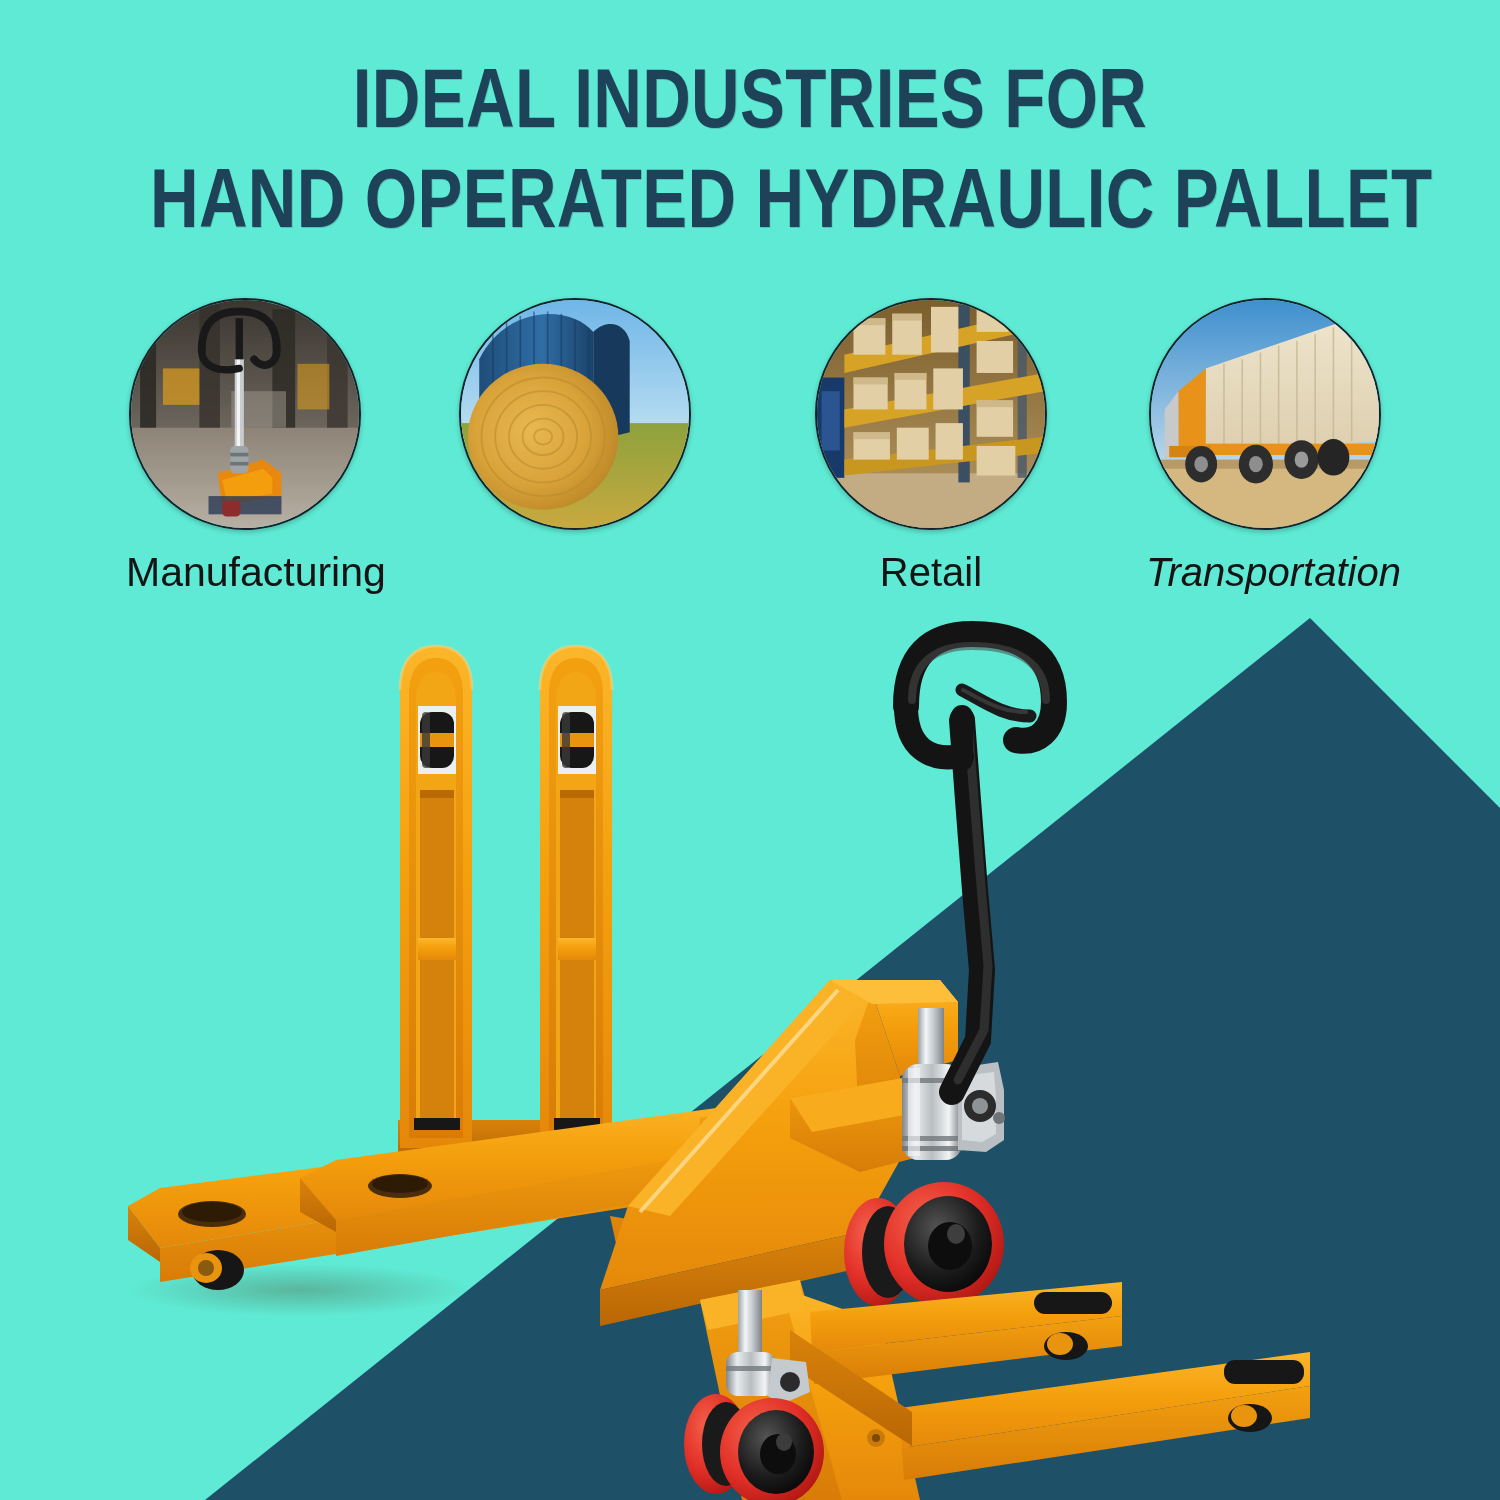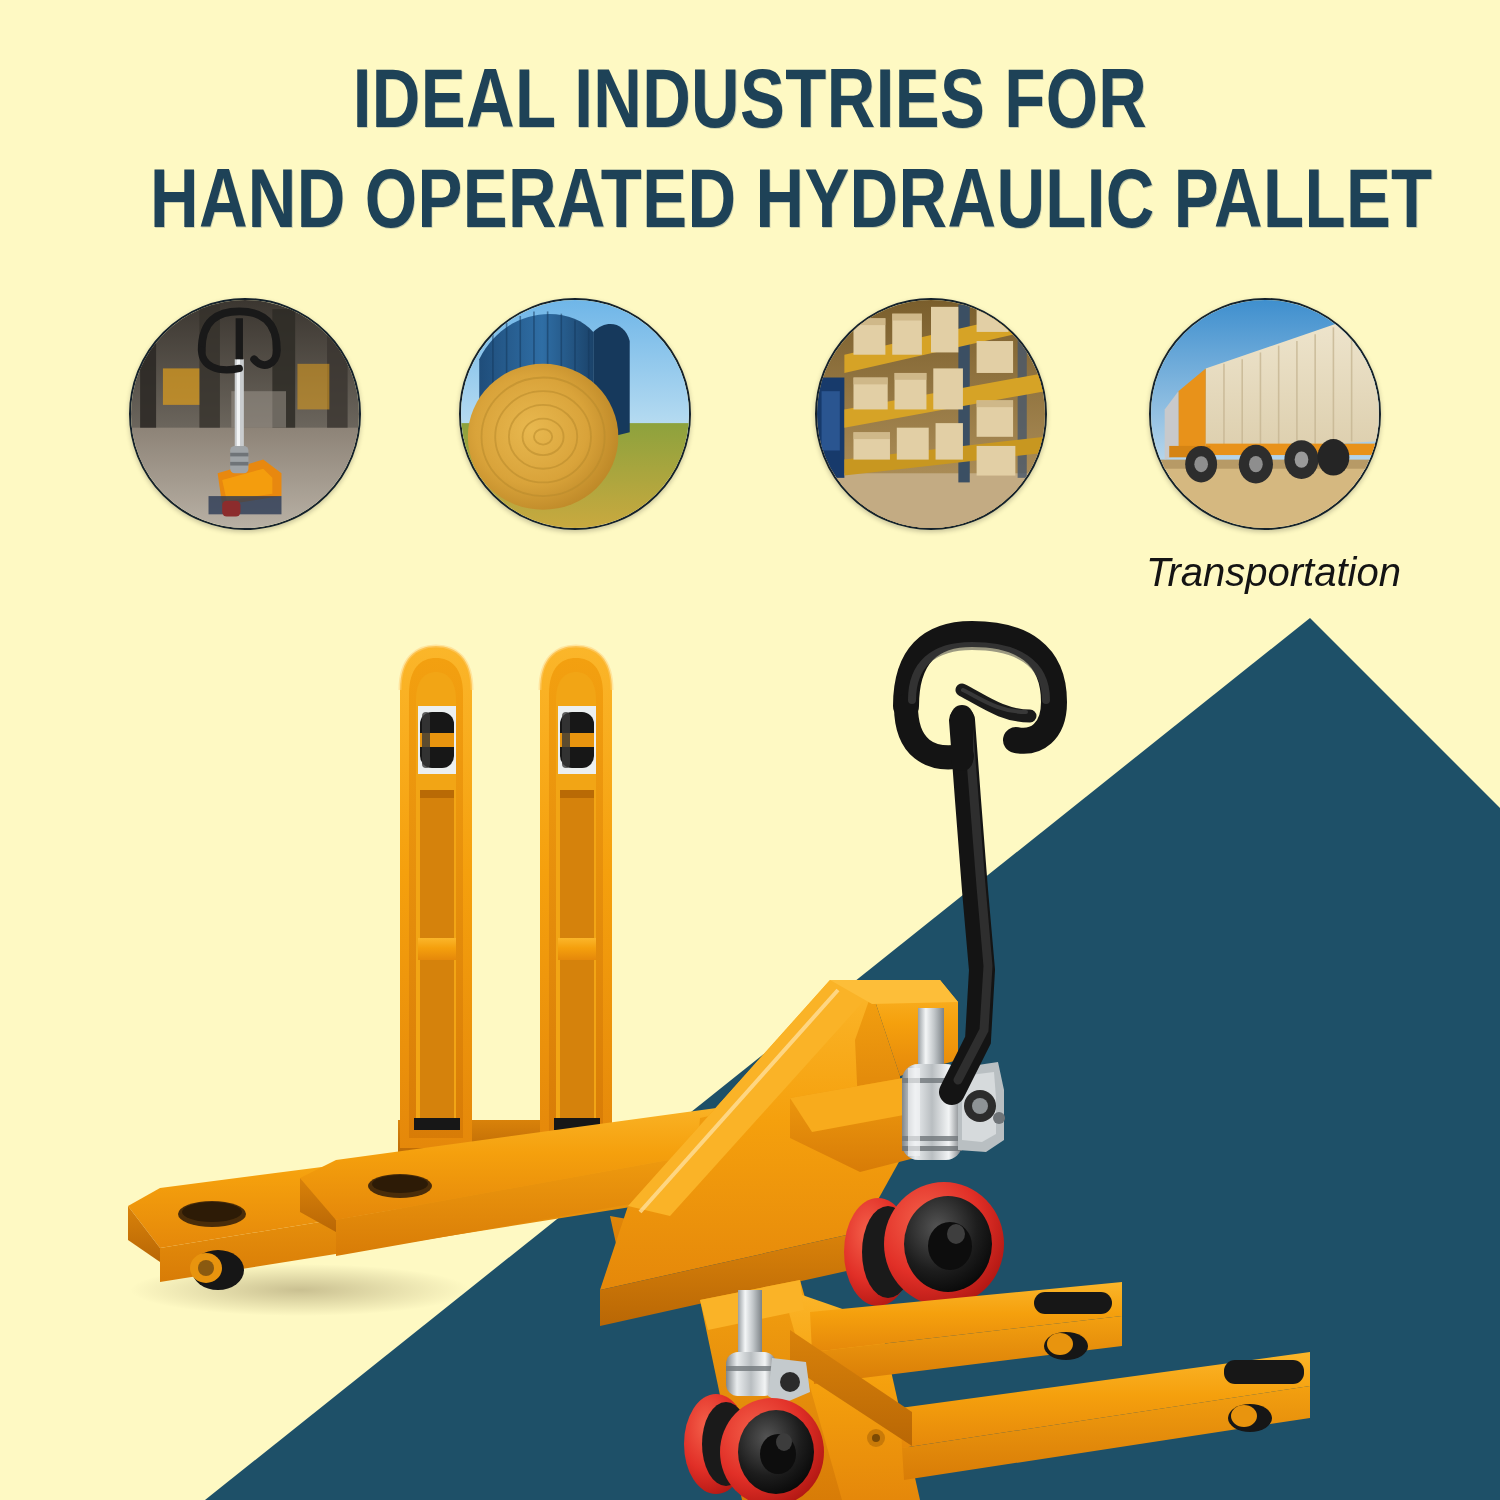--- a/index.html
+++ b/index.html
@@ -6,21 +6,21 @@
 
   html, body {
     width:1500px; height:1500px;
     overflow:hidden;
     font-family:"Liberation Sans", sans-serif;
   }
 
   #poster {
     position:relative;
     width:1500px; height:1500px;
-    background:#fef9c3;
+    background:#5eead4;
     overflow:hidden;
   }
 
   
   .wedge {
     position:absolute;
     left:0; top:0;
     width:1500px; height:1500px;
     pointer-events:none;
   }
@@ -145,20 +145,21 @@
           <rect x="46.4" y="26" width="1.4" height="46" fill="#f2f4f5"></rect>
           <rect x="43.5" y="64" width="8" height="12" rx="2" fill="#9fa4a7"></rect>
           <rect x="43.5" y="67" width="8" height="1.6" fill="#6f7478"></rect>
           <rect x="43.5" y="71" width="8" height="1.6" fill="#6f7478"></rect>
 
           <path d="M47.5 26 L47.5 8" stroke="#191919" stroke-width="3.2" fill="none"></path>
           <path d="M31 22 C31 9, 38 5, 47.5 5 C57 5, 64 9, 64 22 C64 28, 58 31, 54 26" stroke="#191919" stroke-width="3.4" fill="none" stroke-linecap="round"></path>
           <path d="M31 22 C31 29, 38 32, 47.5 30" stroke="#191919" stroke-width="3.2" fill="none" stroke-linecap="round"></path>
         </svg>
       </div>
+      <div class="ind-label">Manufacturing</div>
     </div>
 
     <div class="industry i1">
       <div class="circle">
         <svg viewBox="0 0 100 100">
           <defs>
             <linearGradient id="agSky" x1="0" y1="0" x2="0" y2="1">
               <stop offset="0" stop-color="#6fb6e8"></stop>
                 <stop offset="1" stop-color="#bfe0f2"></stop>
             </linearGradient>
@@ -244,20 +245,21 @@
           <g fill="#c9b081" opacity="0.75">
             <rect x="16" y="8" width="14" height="3"></rect>
               <rect x="33" y="6" width="13" height="3"></rect>
             <rect x="16" y="34" width="15" height="3"></rect>
               <rect x="34" y="32" width="14" height="3"></rect>
             <rect x="16" y="58" width="16" height="3"></rect>
               <rect x="70" y="44" width="16" height="3"></rect>
           </g>
         </svg>
       </div>
+      <div class="ind-label">Retail</div>
     </div>
 
     <div class="industry i3">
       <div class="circle">
         <svg viewBox="0 0 100 100">
           <defs>
             <linearGradient id="trSky" x1="0" y1="0" x2="0" y2="1">
               <stop offset="0" stop-color="#3f8fce"></stop>
                 <stop offset="1" stop-color="#c3ddee"></stop>
             </linearGradient>

